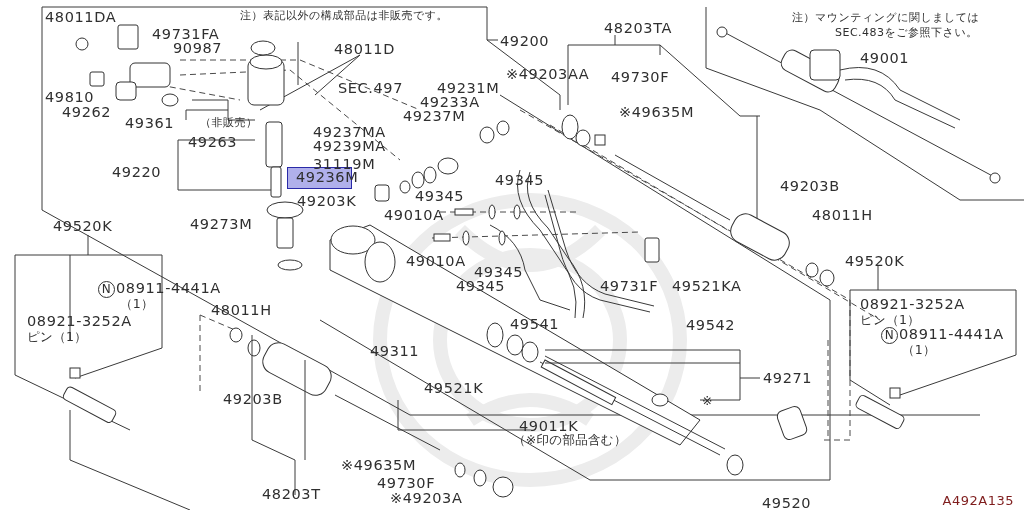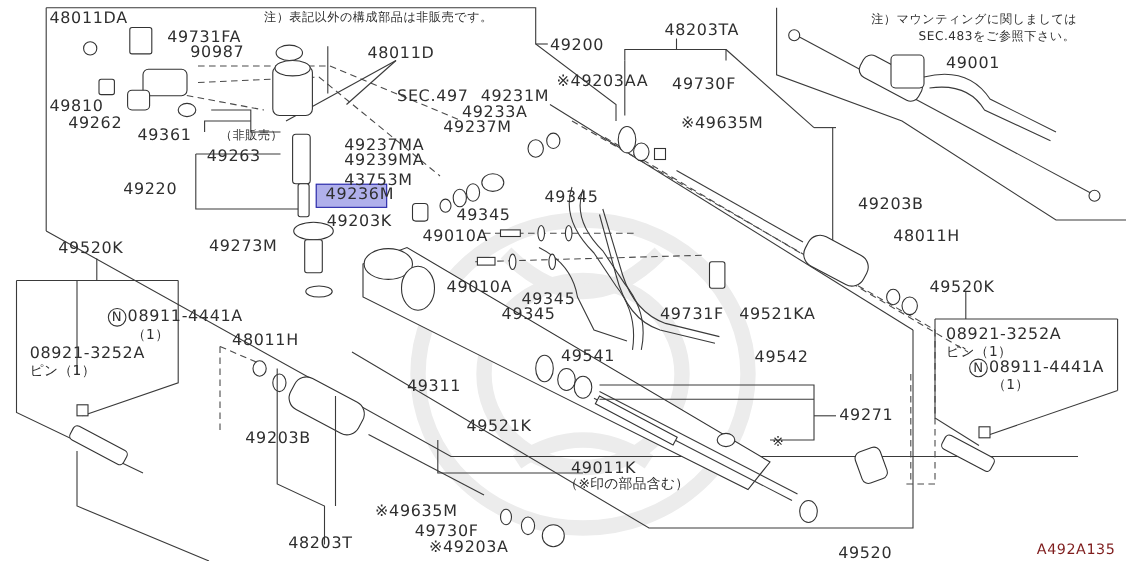--- a/index.html
+++ b/index.html
@@ -178,41 +178,41 @@
 </svg>
 
 <div class="hl" style="left:287px; top:167px; width:63px; height:20px;"></div>
 
 <div class="lbl note" style="left:240px; top:8px;">注）表記以外の構成部品は非販売です。</div>
 <div class="lbl note" style="left:792px; top:10px;">注）マウンティングに関しましては</div>
 <div class="lbl note" style="left:822px; top:25px;margin-left:13px;">SEC.483をご参照下さい。</div>
 <div class="lbl note" style="left:200px; top:115px;">（非販売）</div>
 <div class="lbl sm" style="left:513px; top:432px;">（※印の部品含む）</div>
 
-<div class="lbl clickable" style="left:361px; top:80px;">SEC.497</div>
+<div class="lbl clickable" style="left:338px; top:80px;">SEC.497</div>
 
 <div class="lbl clickable" style="left:45px; top:9px;">48011DA</div>
 <div class="lbl clickable" style="left:152px; top:26px;">49731FA</div>
 <div class="lbl clickable" style="left:173px; top:40px;">90987</div>
 <div class="lbl clickable" style="left:334px; top:41px;">48011D</div>
 <div class="lbl clickable" style="left:45px; top:89px;">49810</div>
 <div class="lbl clickable" style="left:62px; top:104px;">49262</div>
 <div class="lbl clickable" style="left:125px; top:115px;">49361</div>
 <div class="lbl clickable" style="left:188px; top:134px;">49263</div>
 <div class="lbl clickable" style="left:112px; top:164px;">49220</div>
 <div class="lbl clickable" style="left:296px; top:169px;"><span>49236</span><span>M</span></div>
 <div class="lbl clickable" style="left:297px; top:193px;">49203K</div>
 <div class="lbl clickable" style="left:190px; top:216px;">49273M</div>
 <div class="lbl clickable" style="left:500px; top:33px;">49200</div>
 <div class="lbl clickable" style="left:437px; top:80px;">49231M</div>
 <div class="lbl clickable" style="left:420px; top:94px;">49233A</div>
 <div class="lbl clickable" style="left:403px; top:108px;text-align:right;">49237M</div>
 <div class="lbl clickable" style="left:313px; top:124px;">49237MA</div>
 <div class="lbl clickable" style="left:313px; top:138px;">49239MA</div>
-<div class="lbl clickable" style="left:313px; top:156px;">43753M</div>
+<div class="lbl clickable" style="left:313px; top:156px;">31119M</div>
 <div class="lbl clickable" style="left:495px; top:172px;">49345</div>
 <div class="lbl clickable" style="left:415px; top:188px;">49345</div>
 <div class="lbl clickable" style="left:384px; top:207px;">49010A</div>
 <div class="lbl clickable" style="left:406px; top:253px;">49010A</div>
 <div class="lbl clickable" style="left:474px; top:264px;">49345</div>
 <div class="lbl clickable" style="left:456px; top:278px;">49345</div>
 <div class="lbl clickable" style="left:370px; top:321px;margin-top:22px;">49311</div>
 <div class="lbl clickable" style="left:604px; top:20px;">48203TA</div>
 <div class="lbl clickable" style="left:506px; top:66px;">※49203AA</div>
 <div class="lbl clickable" style="left:611px; top:69px;">49730F</div>

